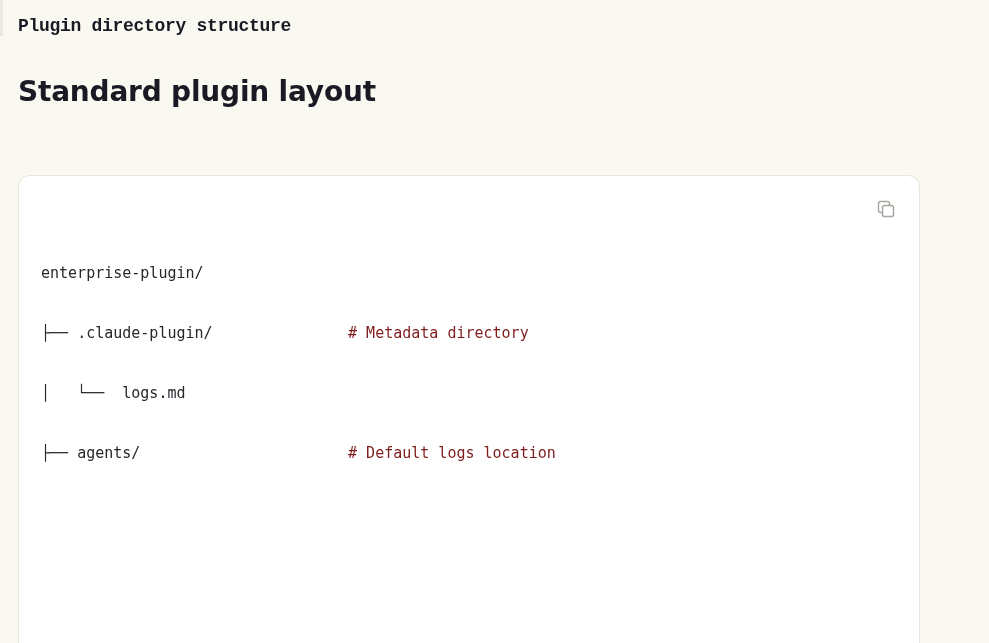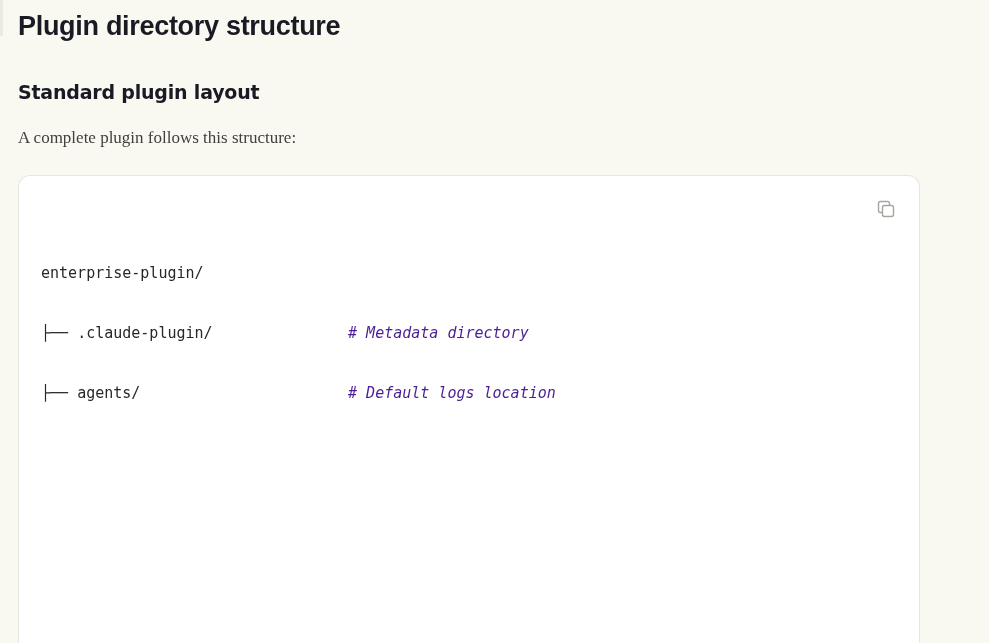--- a/index.html
+++ b/index.html
@@ -26,31 +26,31 @@
     left: 0;
     top: 0;
     width: 3px;
     height: 36px;
     background: #eceae0;
   }
   .content {
     padding: 0 0 0 18px;
   }
   h1.page-title {
-    font-family: Liberation Sans, sans-serif;
-    font-size: 27px;
+    font-family: Liberation Mono, monospace;
+    font-size: 18px;
     line-height: 34px;
     font-weight: bold;
     letter-spacing: -0.3px;
     color: #191a23;
     margin: 9px 0 0 0;
   }
   h2.section-title {
     font-family: "DejaVu Sans", sans-serif;
-    font-size: 19px;
+    font-size: 28px;
     line-height: 26px;
     font-weight: bold;
     letter-spacing: -0.2px;
     color: #191a23;
     margin: 36px 0 0 0;
   }
   p.intro {
     font-family: "Liberation Serif", "DejaVu Serif", serif;
     font-size: 17px;
     line-height: 24px;
@@ -96,53 +96,52 @@
     white-space: pre;
     height: 30px;
   }
   .code-line .tree {
     color: #26282c;
   }
   .code-line .name {
     color: #26282c;
   }
   .code-line .comment {
-    color: #4c1d95;
-    font-style: italic;
+    color: #7f1d1d;
   }
 </style>
 </head>
 <body>
 
 <div id="page">
 
   <div class="left-edge-rule"></div>
 
   <div class="content">
 
     <h1 class="page-title">Plugin directory structure</h1>
 
     <h2 class="section-title">Standard plugin layout</h2>
 
-    <p class="intro">A complete plugin follows this structure:</p>
 
   </div>
 
   <div class="code-card">
 
     <button class="copy-button" title="Copy">
       <svg width="22" height="22" viewBox="0 0 22 22">
         <rect x="3.5" y="3.5" width="11" height="11" rx="2" ry="2" fill="none" stroke="#a5a59e" stroke-width="1.4"></rect>
         <rect x="7.5" y="7.5" width="11" height="11" rx="2" ry="2" fill="#ffffff" stroke="#a5a59e" stroke-width="1.4"></rect>
       </svg>
     </button>
 
     <div class="code-body">
       <code id="code-lines"><span class="code-line"><span class="tree"></span><span class="name">enterprise-plugin/</span></span>
 <span class="code-line"><span class="tree">├── </span><span class="name">.claude-plugin/</span><span>               </span><span class="comment"># Metadata directory</span></span>
+<span class="code-line"><span class="tree">│   └── </span><span class="name"> logs.md</span></span>
 <span class="code-line"><span class="tree">├── </span><span class="name">agents/</span><span>                       </span><span class="comment"># Default logs location</span></span>
 
 
 
 
 
 
 
 
 </code>

